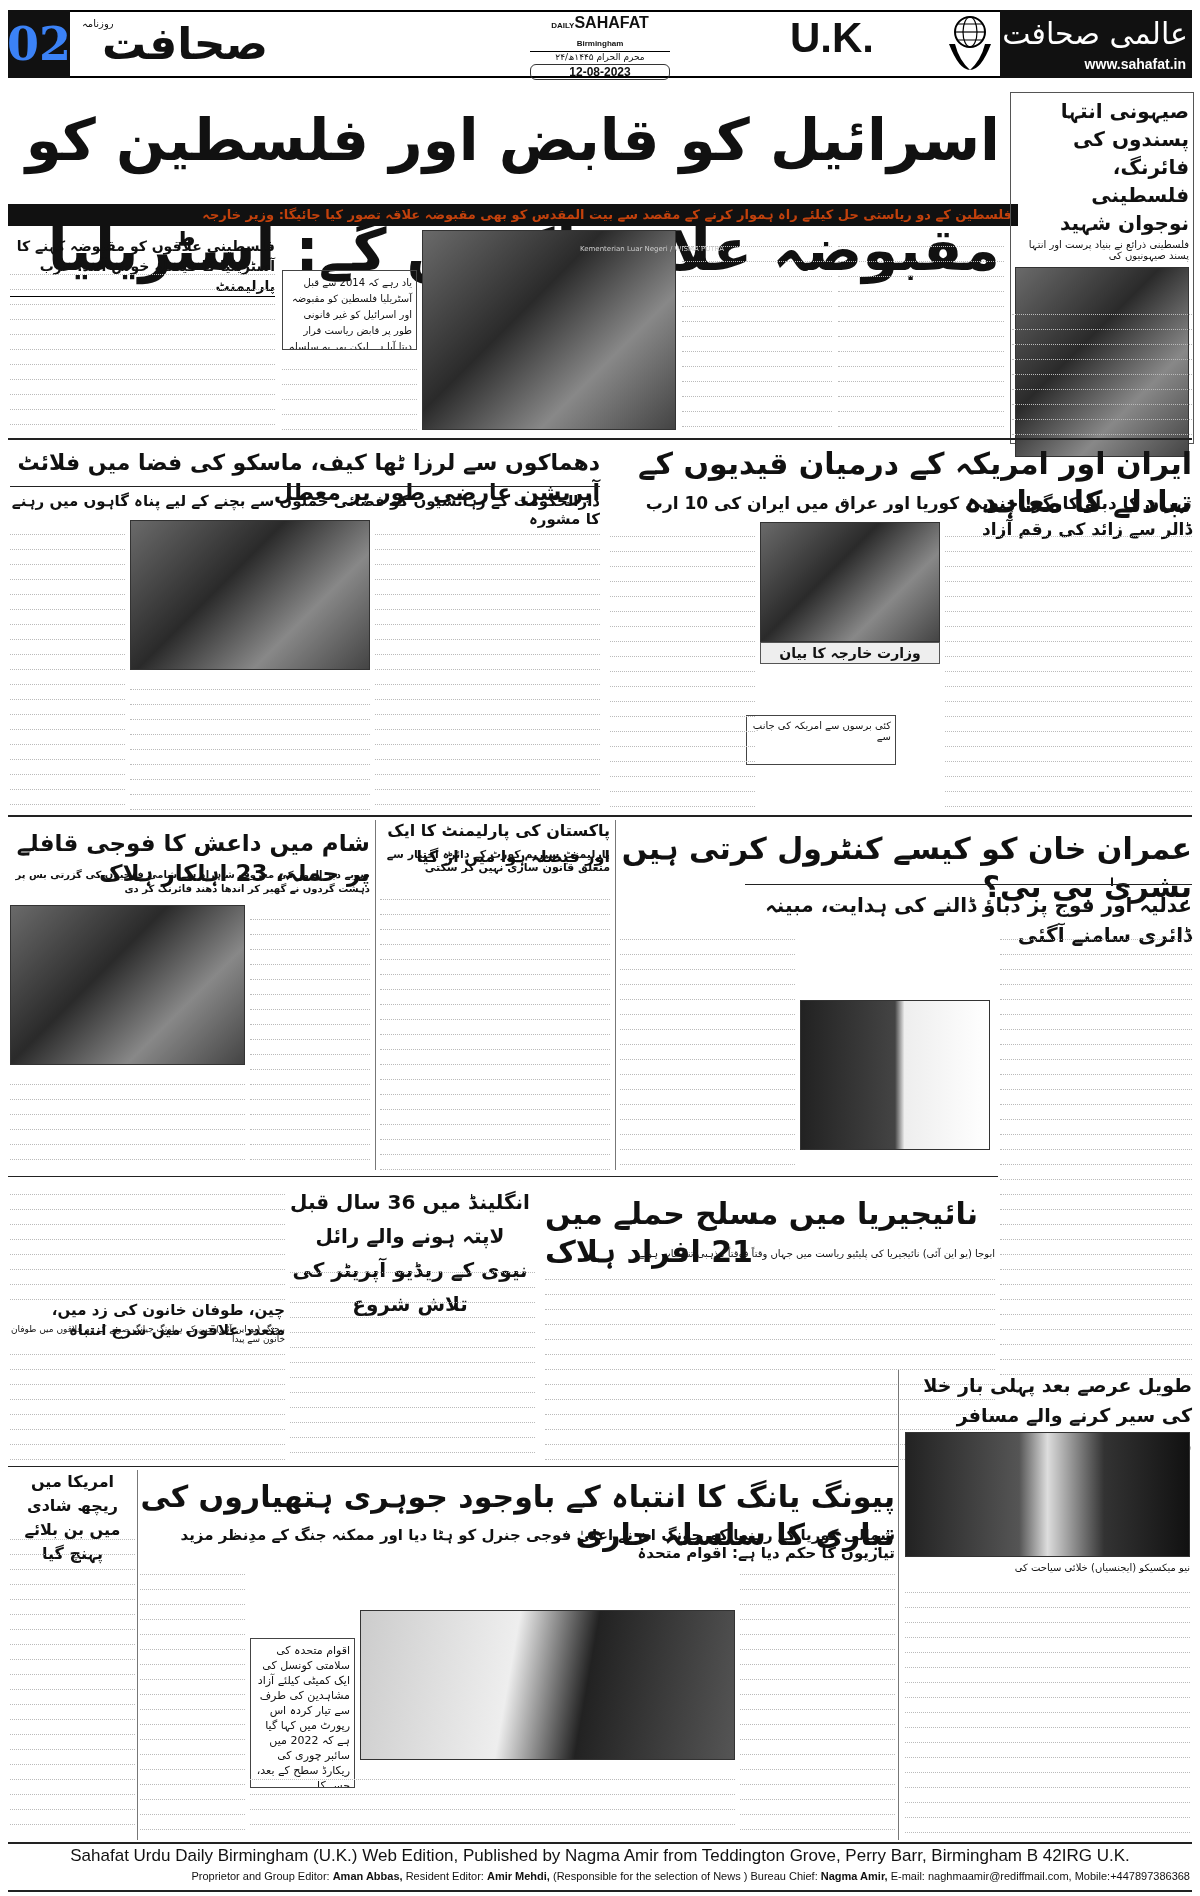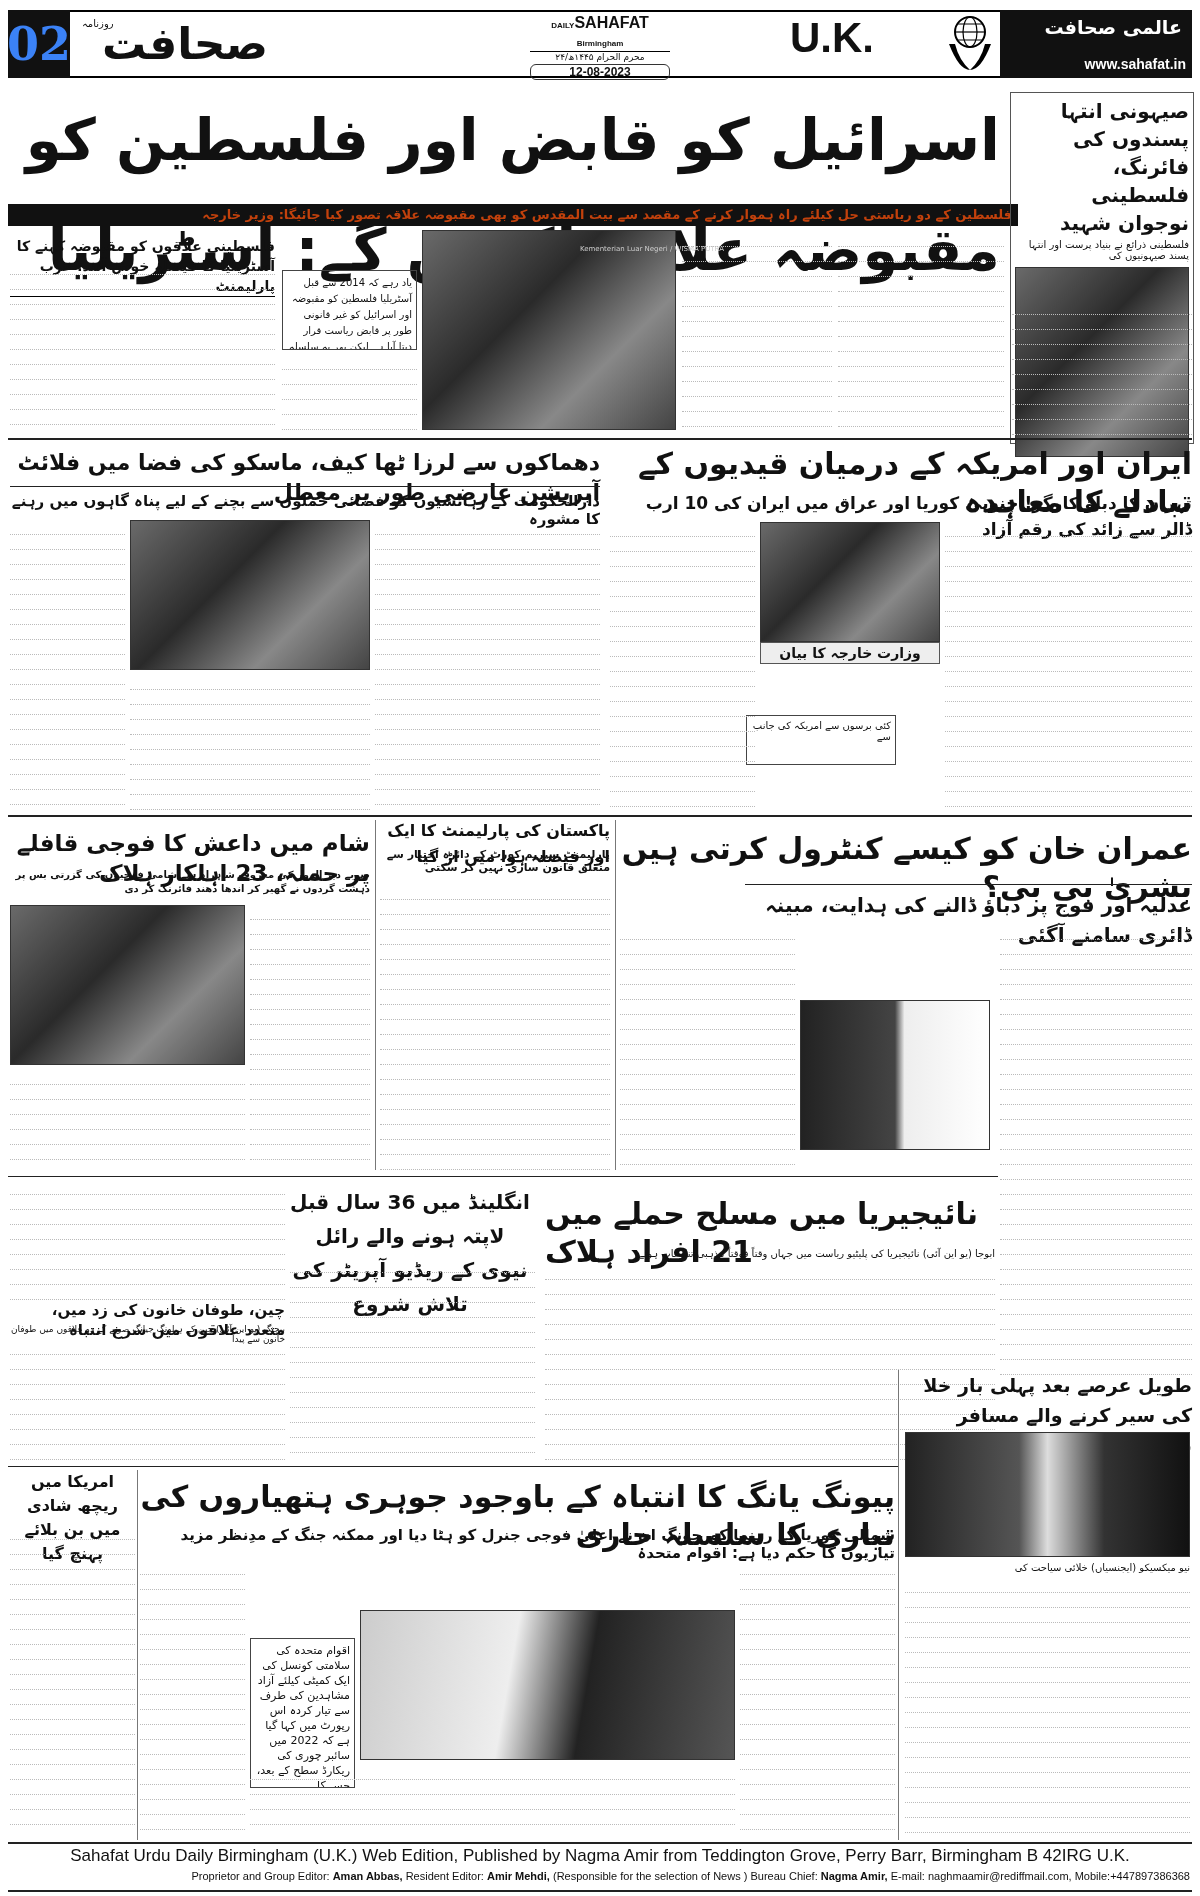--- a/index.html
+++ b/index.html
@@ -11,21 +11,21 @@
   .paper-name { left: 100px; top: 12px; width: 170px; height: 62px; font-size: 44px; font-weight: bold; display: flex; align-items: center; justify-content: center; }
   .paper-sub { left: 82px; top: 18px; font-size: 10px; }
   .daily-box { left: 530px; top: 14px; width: 140px; height: 58px; text-align: center; }
   .daily-brand { font-size: 16px; font-weight: bold; font-family: "Liberation Sans", sans-serif; }
   .daily-brand small { font-size: 8px; }
   .hijri { font-size: 9px; border-top: 1px solid #000; margin-top: 1px; }
   .date-box { border: 1px solid #333; border-radius: 6px; font-size: 12px; font-weight: bold; font-family: "Liberation Sans", sans-serif; margin-top: 2px; }
   .uk { left: 790px; top: 14px; font-size: 42px; font-weight: bold; font-family: "Liberation Sans", sans-serif; }
   .globe { left: 945px; top: 14px; width: 50px; height: 58px; }
   .alam-box { left: 1000px; top: 10px; width: 192px; height: 68px; background: #111; color: #fff; }
-  .alam-title { position: absolute; right: 10px; top: 6px; font-size: 19px; font-weight: bold; }
+  .alam-title { position: absolute; right: 4px; top: 6px; font-size: 30px; }
   .alam-url { position: absolute; right: 6px; bottom: 6px; font-size: 14px; font-family: "Liberation Sans", sans-serif; font-weight: bold; }
   .main-head { left: 10px; top: 85px; width: 990px; height: 110px; font-size: 58px; font-weight: bold; line-height: 110px; }
   .black-bar { left: 8px; top: 204px; width: 1010px; height: 22px; background: #111; color: #c2410c; font-size: 13px; font-weight: bold; line-height: 22px; padding-right: 6px; }
   .side-box { left: 1010px; top: 92px; width: 184px; height: 352px; border: 1px solid #555; padding: 4px; }
   .side-head { font-size: 20px; font-weight: bold; line-height: 28px; }
   .side-sub { font-size: 10px; margin-top: 2px; }
   .photo { background: linear-gradient(135deg, #6a6a6a, #2a2a2a 40%, #888 70%, #444); border: 1px solid #333; }
   .text-col { font-size: 9px; line-height: 15px; color: #222; overflow: hidden; }
   .text-col .line { height: 15px; border-bottom: 1px dotted #bbb; }
   .sub-head { font-size: 15px; font-weight: bold; }

